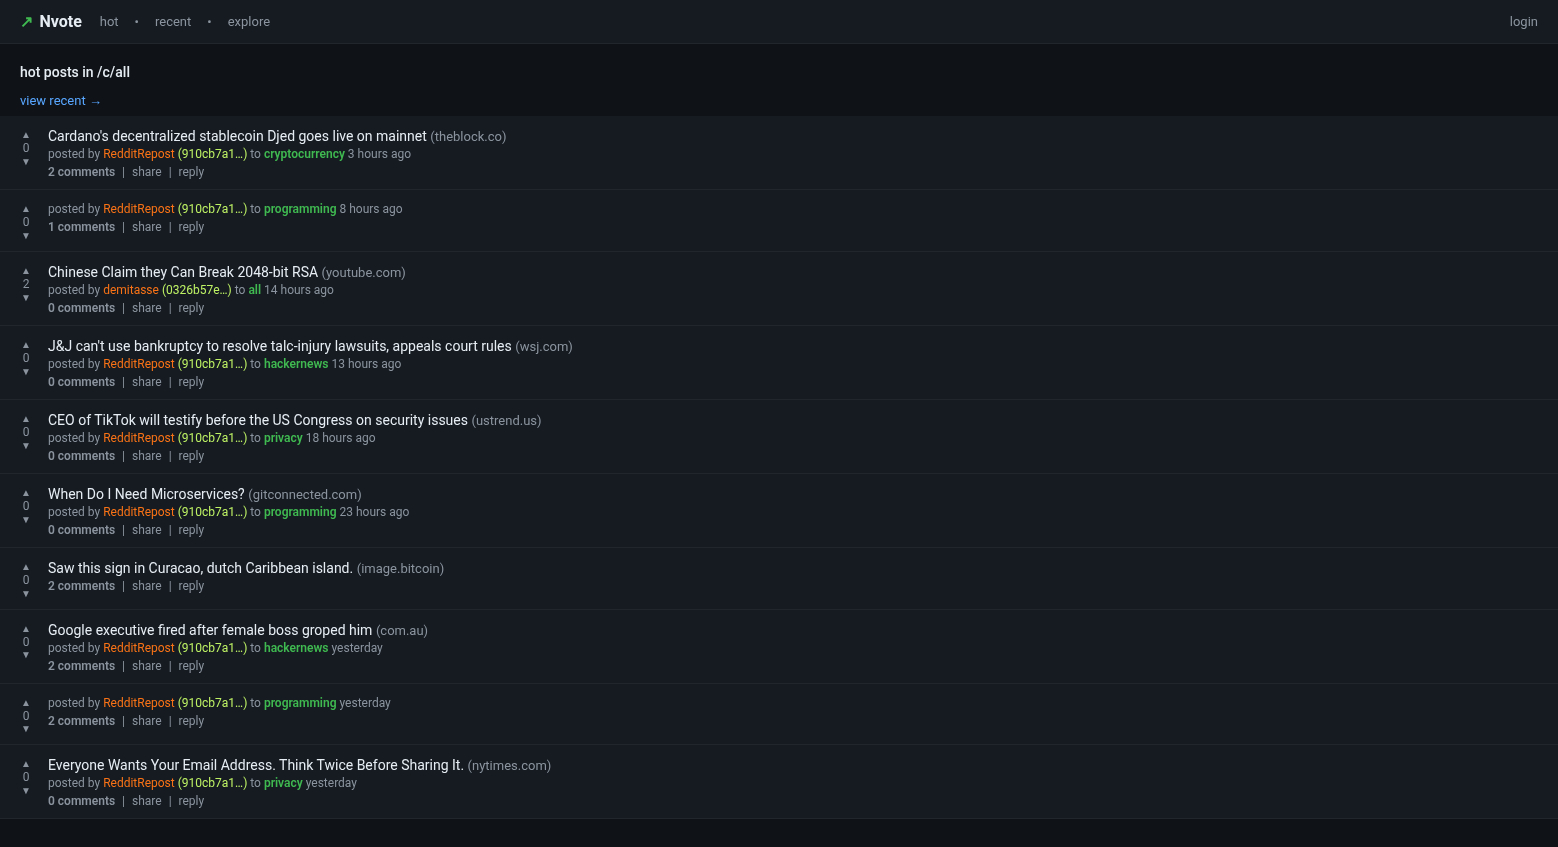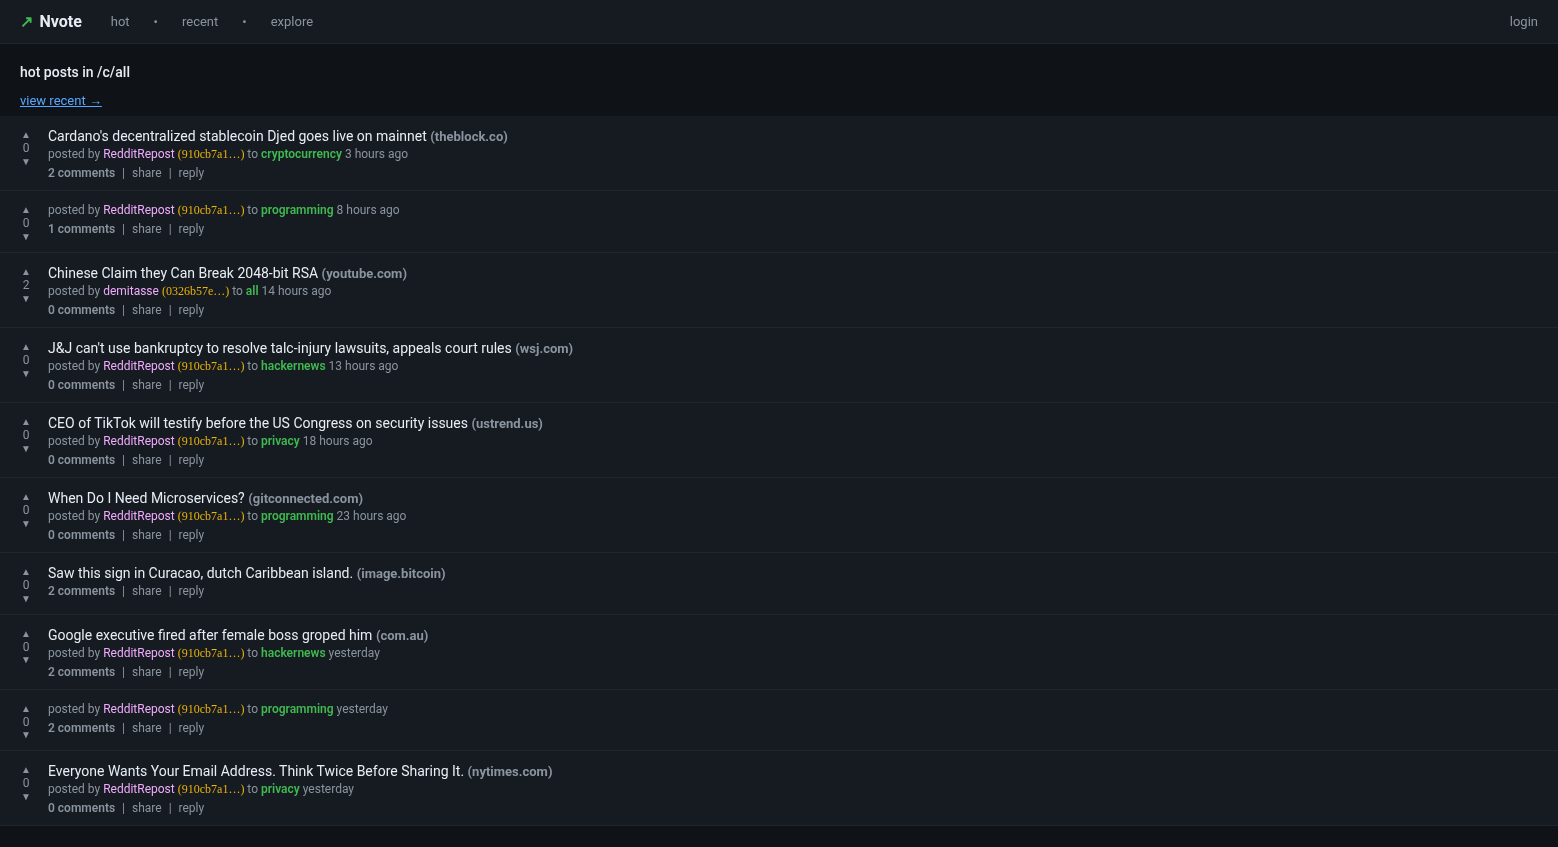--- a/index.html
+++ b/index.html
@@ -33,24 +33,23 @@
       font-weight: bold;
     }
     .nav-brand-name {
       color: #e6edf3;
       font-weight: 700;
       font-size: 16px;
     }
     .nav-links {
       display: flex;
       align-items: flex-end;
-      gap: 20px;
+      gap: 12px;
       color: #8b949e;
       font-size: 13px;
-      margin-left: 11px;
     }
     .nav-links span { margin: 0 2px; }
     .nav-link {
       color: #8b949e;
       cursor: pointer;
     }
     .nav-spacer { flex: 1; }
     .nav-login {
       color: #8b949e;
       font-size: 13px;
@@ -65,21 +64,20 @@
     .page-title {
       color: #e6edf3;
       font-size: 14px;
       font-weight: 500;
       margin-bottom: 12px;
     }
     .view-recent-link {
       color: #58a6ff;
       font-size: 13px;
       cursor: pointer;
-      text-decoration: underline;
     }
 
     
     .posts-list {
       padding: 0;
     }
 
     .post-item {
       background-color: #161b22;
       border-bottom: 1px solid #21262d;
@@ -116,34 +114,33 @@
     .post-title {
       color: #e6edf3;
       font-size: 14px;
       font-weight: 400;
       margin-bottom: 3px;
       cursor: pointer;
     }
     .post-domain {
       color: #8b949e;
       font-size: 13px;
-      font-weight: 700;
+      font-weight: 400;
     }
     .post-meta {
       font-size: 12px;
       color: #8b949e;
       margin-bottom: 4px;
     }
     .post-meta .author {
-      color: #f0abfc;
+      color: #f97316;
       cursor: pointer;
     }
     .post-meta .author-id {
-      color: #eab308;
-      font-family: Liberation Serif, serif;
+      color: #bef264;
     }
     .post-meta .community {
       color: #3fb950;
       font-weight: 600;
       cursor: pointer;
     }
     .post-actions {
       font-size: 12px;
       color: #8b949e;
     }

